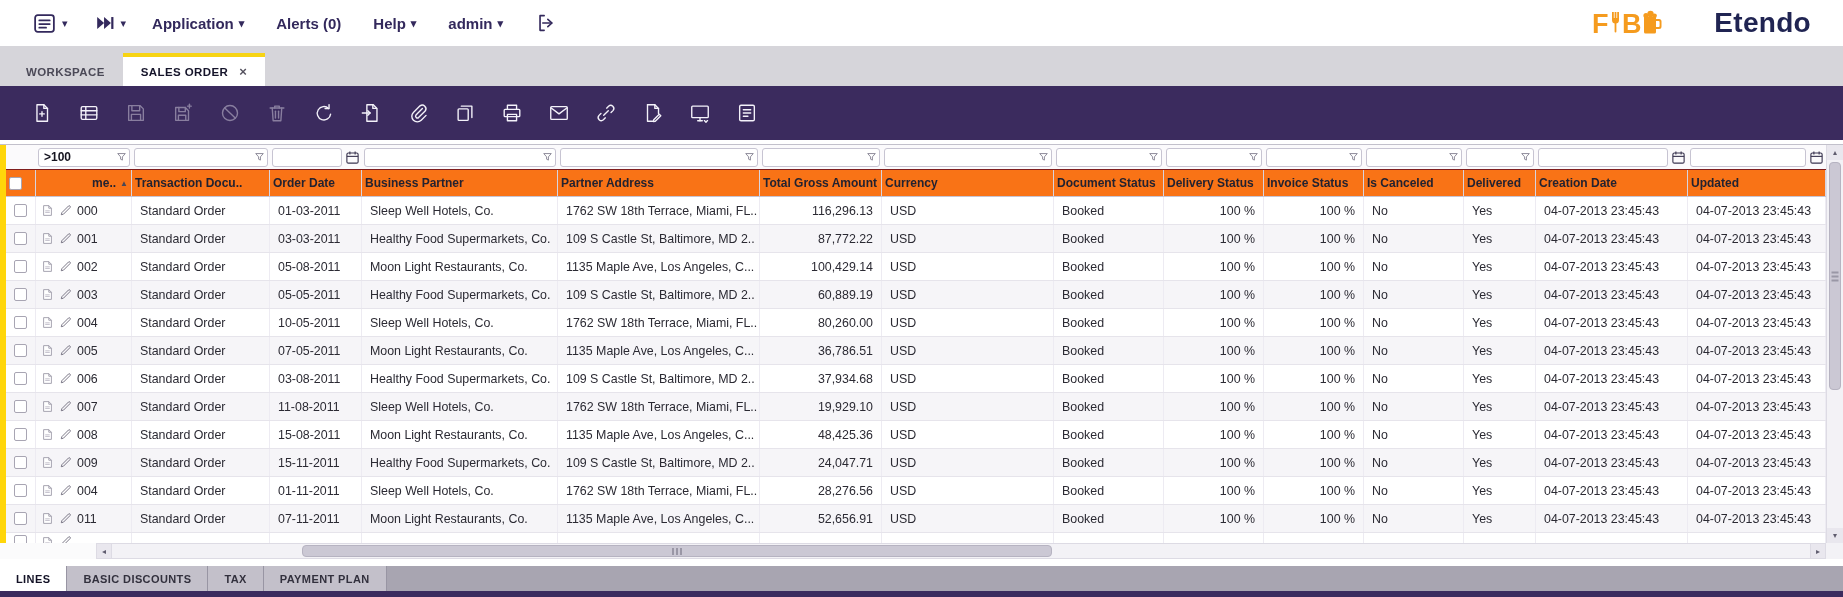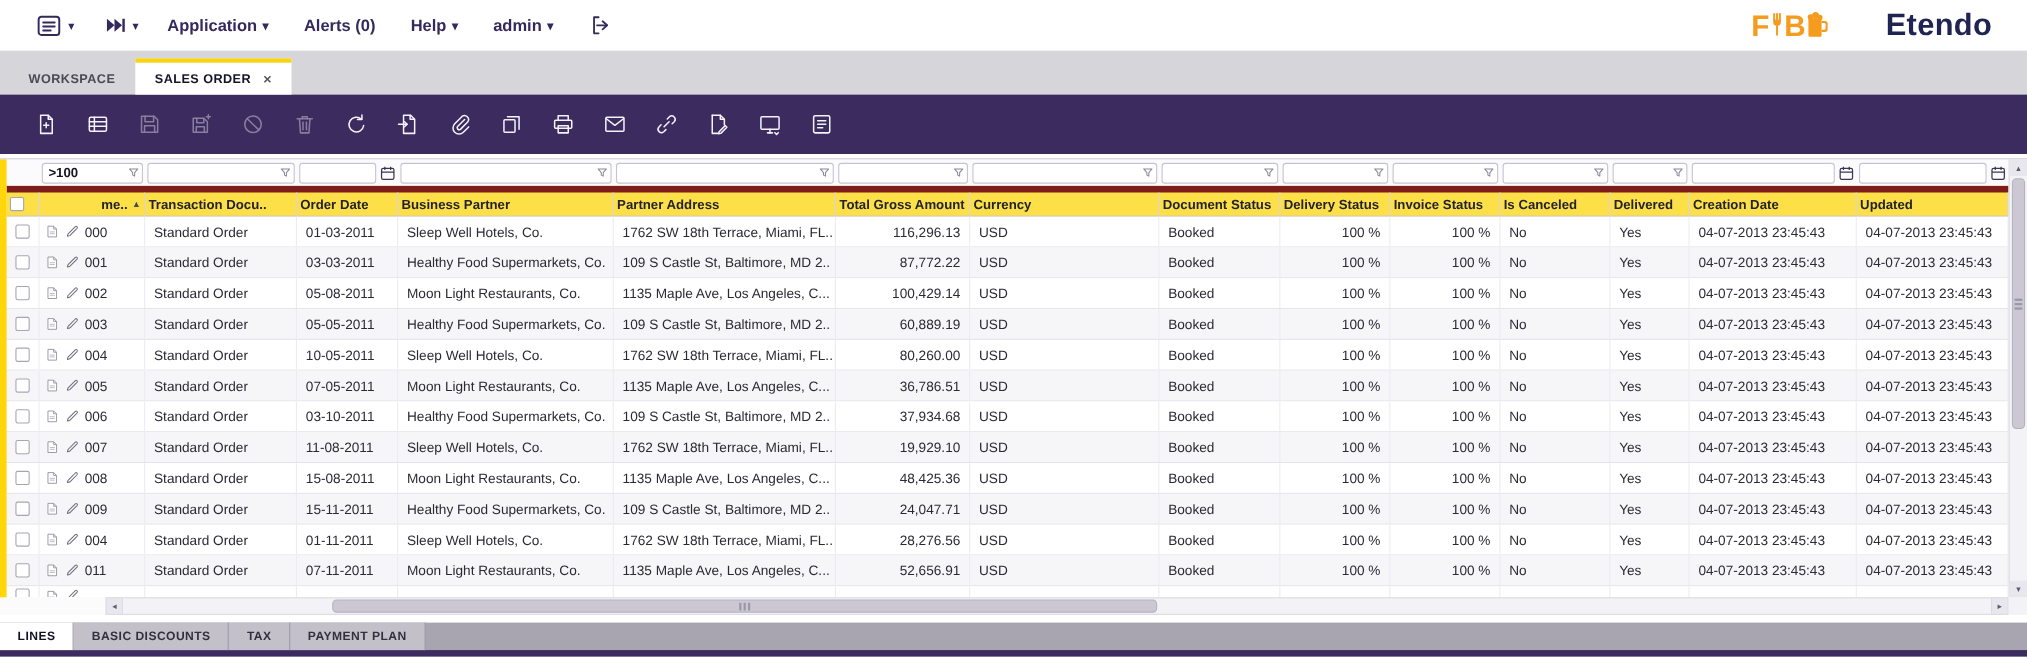--- a/index.html
+++ b/index.html
@@ -36,21 +36,21 @@
   .grid-flex{display:flex;height:398px}
   .cols{margin-left:6px;width:1820px}
 
   .filter-row{display:flex;height:24px;background:#fbfafc}
   .fcell{height:24px;display:flex;align-items:center;padding:0 2px;flex:none}
   .finput{position:relative;flex:1;height:19px;background:#fff;border:1px solid #c7c4d2;border-radius:3px;display:flex;align-items:center}
   .finput input{border:0;outline:0;width:100%;height:100%;padding:0 14px 0 5px;font:600 12px "Liberation Sans",sans-serif;color:#15141f;background:transparent}
   .funnel{position:absolute;right:2px;top:50%;transform:translateY(-50%);display:flex;cursor:pointer}
   .calbtn{margin-left:3px;display:flex;align-items:center;cursor:pointer}
 
-  .header-row{display:flex;height:28px;background:#fde047;border-top:6px solid #7f1d1d;border-bottom:1px solid #c7c4d2;font-weight:700;font-size:12px;color:#232230}
+  .header-row{display:flex;height:28px;background:#f97316;border-top:1px solid #7f1d1d;border-bottom:1px solid #c7c4d2;font-weight:700;font-size:12px;color:#232230}
   .hcell{display:flex;align-items:center;justify-content:flex-start;height:100%;border-right:1px solid #d7d4e0;overflow:hidden;white-space:nowrap;padding:0 3px;flex:none;cursor:pointer}
   .hcell.h-right{justify-content:flex-end}
   .hlabel{overflow:hidden;white-space:nowrap}
   .sort{font-size:8px;margin-left:4px;color:#4a4856;flex:none}
 
   .row{display:flex;height:28px;background:#fff;border-bottom:1px solid #e6e4eb;font-size:12.4px;color:#2b2a33}
   .row.odd{background:#f6f5f8}
   .row.partial{height:10px;overflow:hidden;border-bottom:0}
   .row.partial .cell{align-items:flex-start;padding-top:2px}
   .cell{display:flex;align-items:center;height:100%;padding:0 8px;border-right:1px solid #edebf2;overflow:hidden;white-space:nowrap;flex:none}
@@ -900,21 +900,21 @@
                   <svg viewBox="0 0 20 20" width="13" height="13" fill="none" stroke="#6d6a7a" stroke-width="1.4" stroke-linejoin="round">
                     <path d="M3.5 16.5l.9-3.2L14.6 3.1a1.7 1.7 0 0 1 2.4 2.4L6.8 15.7z"></path>
                   </svg>
                 </span>
                 <span>006</span>
               </div>
               <div class="cell" style="width: 138px;">
                 <span>Standard Order</span>
               </div>
               <div class="cell" style="width: 92px;">
-                <span>03-10-2011</span>
+                <span>03-08-2011</span>
               </div>
               <div class="cell" style="width: 196px;">
                 <span>Healthy Food Supermarkets, Co.</span>
               </div>
               <div class="cell" style="width: 202px;">
                 <span>109 S Castle St, Baltimore, MD 2..</span>
               </div>
               <div class="cell right" style="width: 122px;">
                 <span>37,934.68</span>
               </div>

